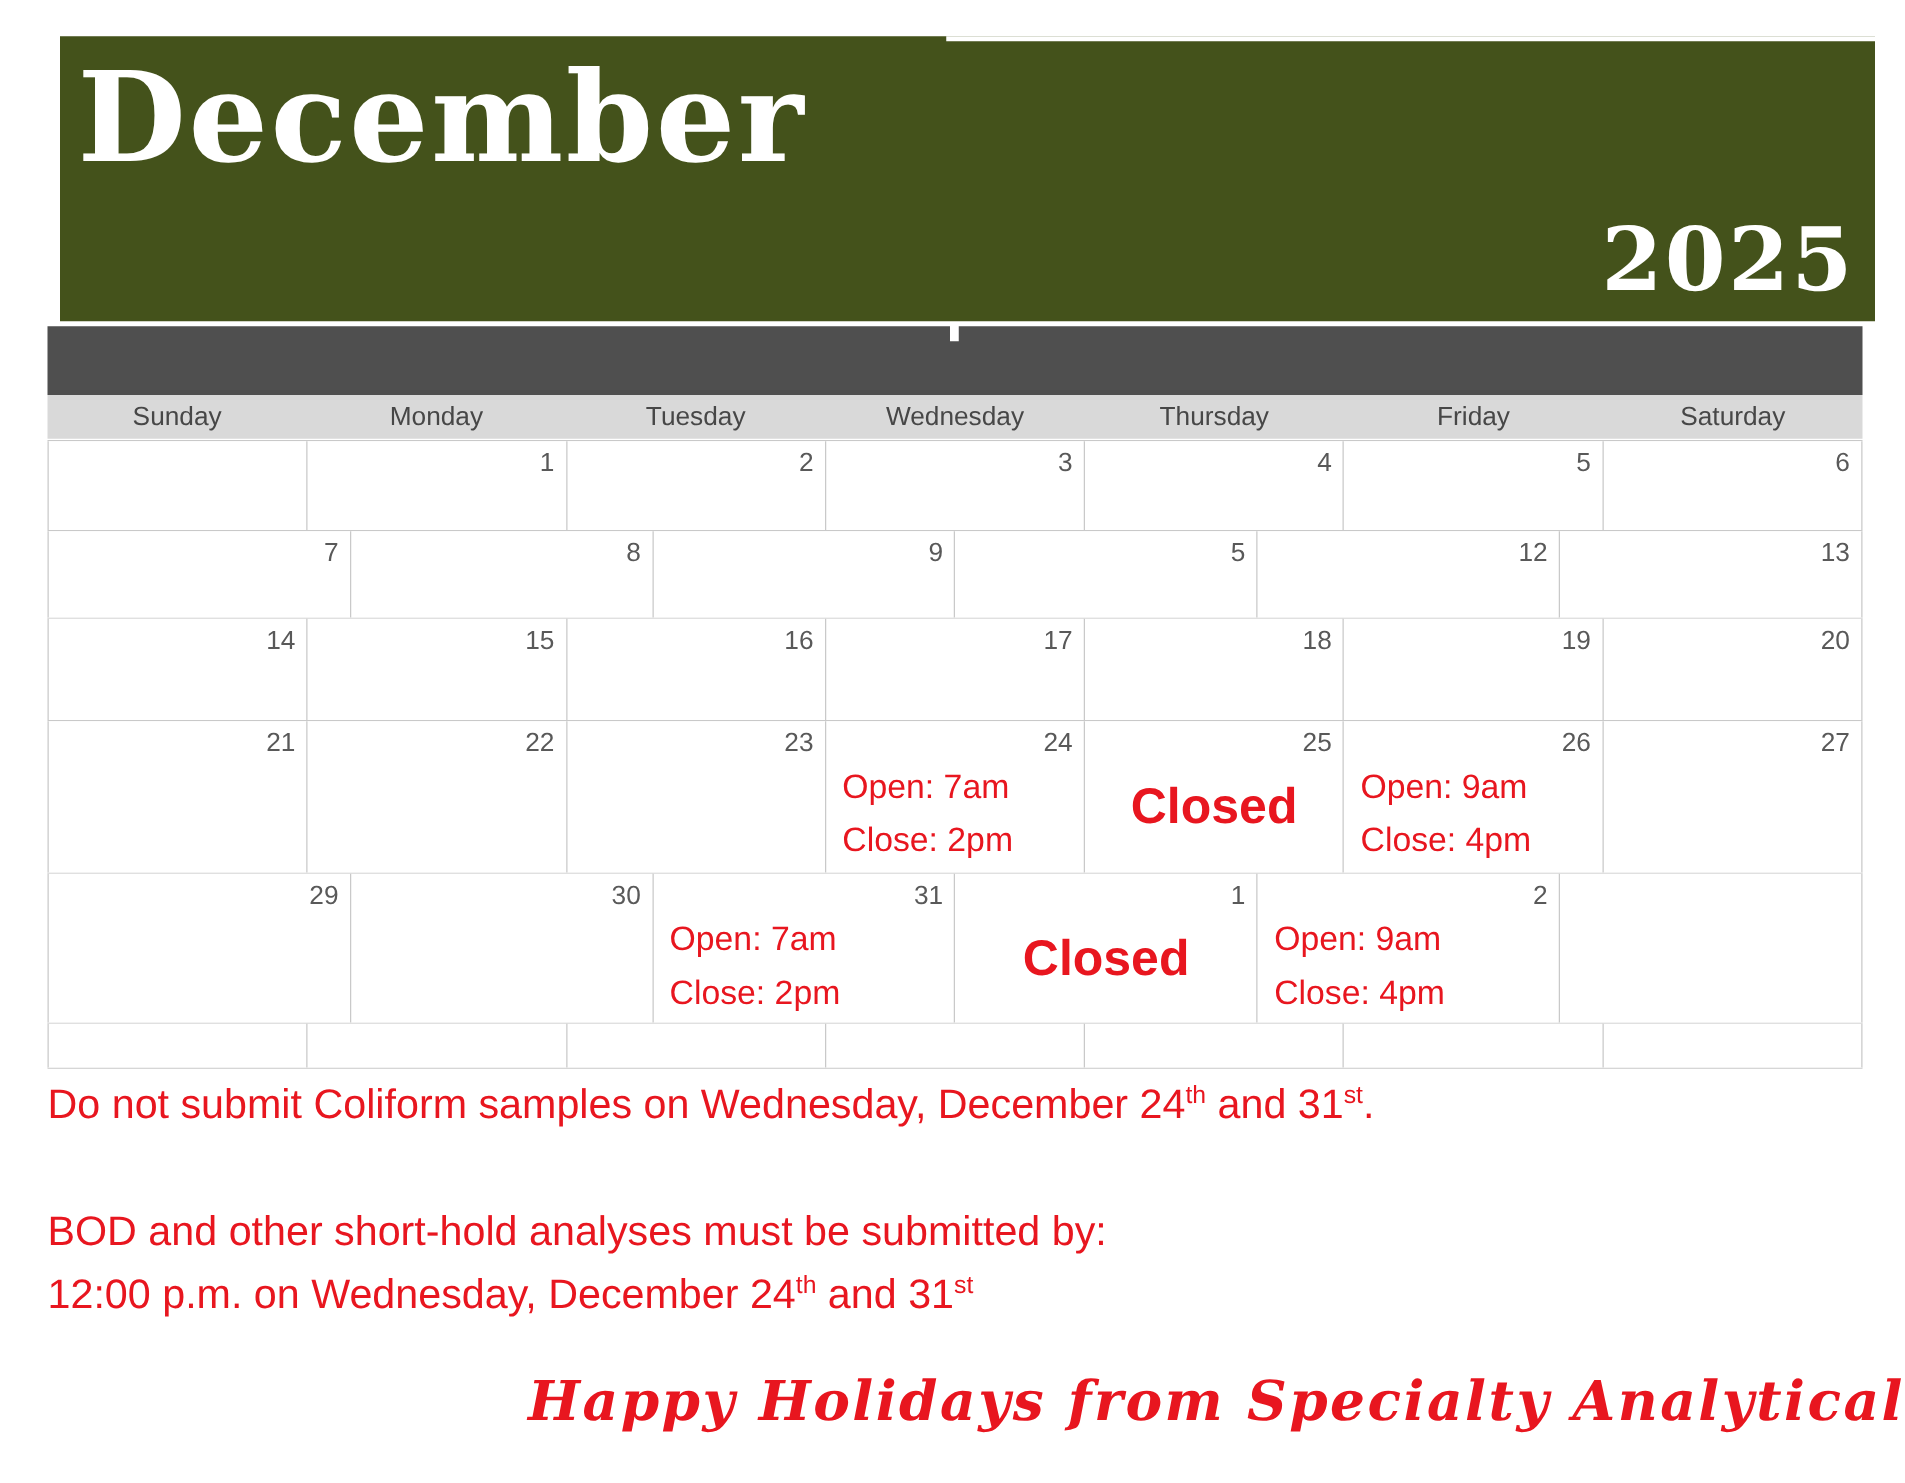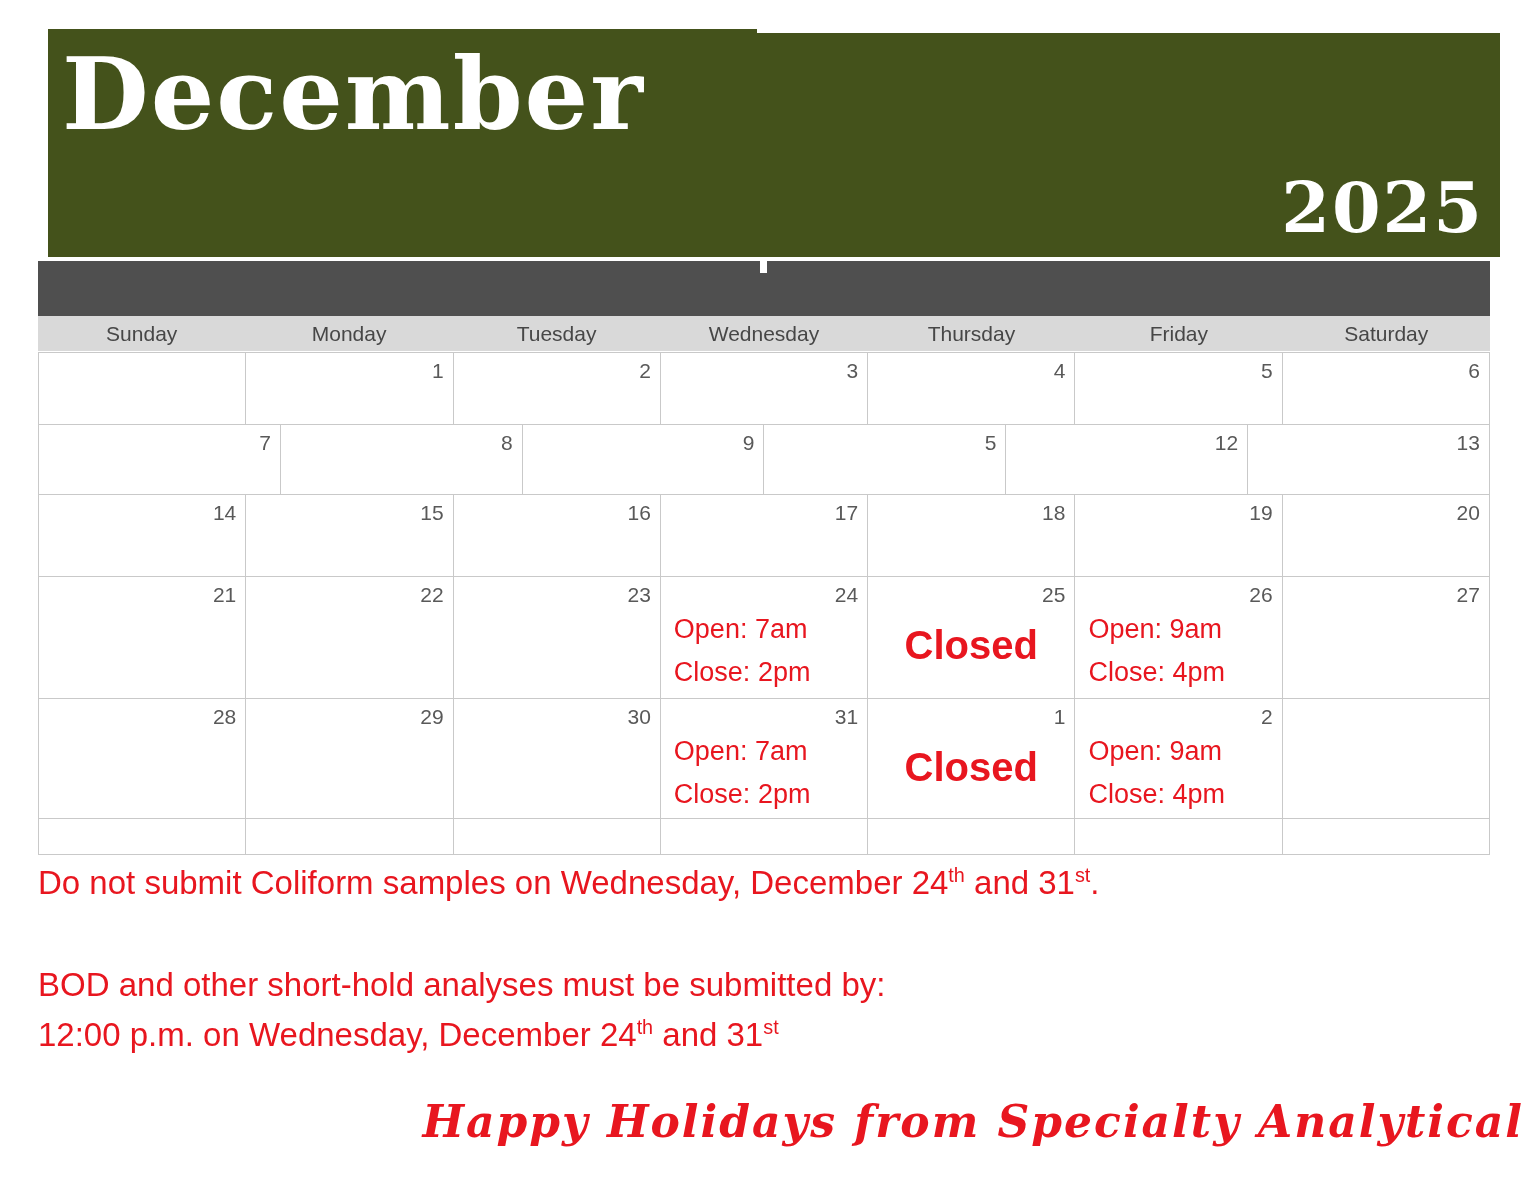--- a/index.html
+++ b/index.html
@@ -208,23 +208,20 @@
           <div class="date-num">26</div>
           <div class="hours-line">Open: 9am</div>
           <div class="hours-line">Close: 4pm</div>
         </div>
         <div class="cell">
           <div class="date-num">27</div>
         </div>
       </div>
       <div class="week wk4">
         <div class="cell">
-          <div class="date-num">28</div>
-        </div>
-        <div class="cell">
           <div class="date-num">29</div>
         </div>
         <div class="cell">
           <div class="date-num">30</div>
         </div>
         <div class="cell">
           <div class="date-num">31</div>
           <div class="hours-line">Open: 7am</div>
           <div class="hours-line">Close: 2pm</div>
         </div>

